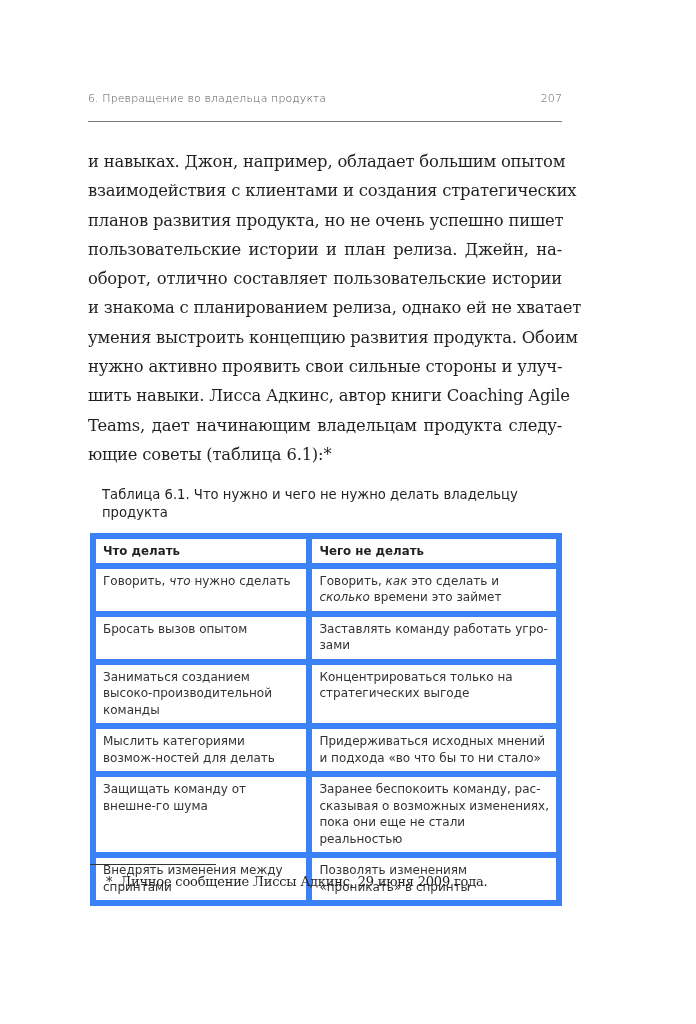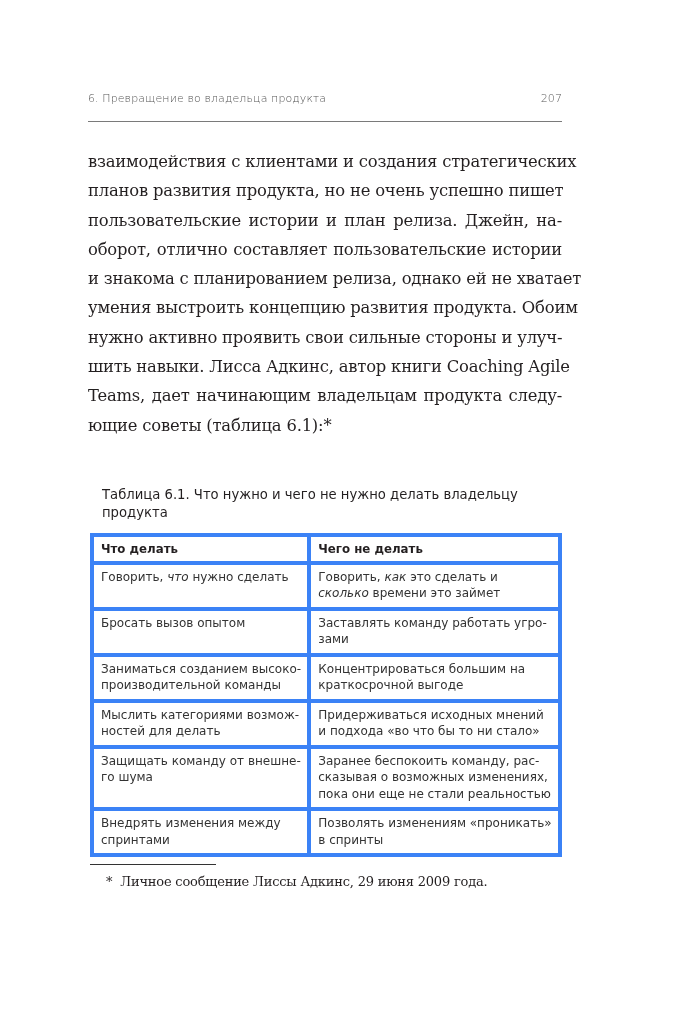--- a/index.html
+++ b/index.html
@@ -29,21 +29,21 @@
     font-family:"DejaVu Sans", sans-serif; font-size:13.2px; line-height:18px; color:#231f20;
     font-weight:normal;
   }
 
   table.tbl {
     position:absolute; left:90px; top:533px; width:472px;
     border-collapse:collapse;
     font-family:"DejaVu Sans", sans-serif; font-size:12px; line-height:16.5px; color:#333;
   }
   table.tbl td, table.tbl th {
-    border:4px solid #3b82f6; vertical-align:top; text-align:left; padding:4px 6px 5px 7px;
+    border:6px solid #3b82f6; vertical-align:top; text-align:left; padding:4px 6px 5px 7px;
     font-weight:normal;
     margin-top:44px;
   }
   table.tbl th { font-weight:bold; padding:4px 6px 3px 7px; color:#231f20; font-size:11.8px; }
   table.tbl col.c1 { width:219px; }
   table.tbl col.c2 { width:253px; }
   table.tbl td i { font-style:italic; }
 
   .foot-rule { position:absolute; left:90px; top:864px; width:126px; height:1px; background:#333; }
   .footnote {
@@ -55,20 +55,21 @@
 </head>
 <body>
 
 <div class="running-head">
   <span class="title">6. Превращение во владельца продукта</span>
   <span class="pagenum">207</span>
 </div>
 <div class="head-rule"></div>
 
 <div class="body-text">
+  <span class="line">и навыках. Джон, например, обладает большим опытом</span>
   <span class="line">взаимодействия с клиентами и создания стратегических</span>
   <span class="line">планов развития продукта, но не очень успешно пишет</span>
   <span class="line">пользовательские истории и план релиза. Джейн, на-</span>
   <span class="line">оборот, отлично составляет пользовательские истории</span>
   <span class="line">и знакома с планированием релиза, однако ей не хватает</span>
   <span class="line">умения выстроить концепцию развития продукта. Обоим</span>
   <span class="line">нужно активно проявить свои сильные стороны и улуч-</span>
   <span class="line">шить навыки. Лисса Адкинс, автор книги Coaching Agile</span>
   <span class="line">Teams, дает начинающим владельцам продукта следу-</span>
   <span class="line last">ющие советы (таблица 6.1):*</span>
@@ -91,21 +92,21 @@
     <tr style="height:43px">
       <td><span>Говорить, </span><i>что</i><span> нужно сделать</span></td>
       <td><span>Говорить, </span><i>как</i><span> это сделать и </span><i>сколько</i><span> времени это займет</span></td>
     </tr>
     <tr style="height:42px">
       <td>Бросать вызов опытом</td>
       <td>Заставлять команду работать угро-зами</td>
     </tr>
     <tr style="height:44px">
       <td>Заниматься созданием высоко-производительной команды</td>
-      <td>Концентрироваться большим на краткосрочной выгоде</td>
+      <td>Концентрироваться только на стратегических выгоде</td>
     </tr>
     <tr style="height:42px">
       <td>Мыслить категориями возмож-ностей для делать</td>
       <td>Придерживаться исходных мнений и подхода «во что бы то ни стало»</td>
     </tr>
     <tr style="height:56px">
       <td>Защищать команду от внешне-го шума</td>
       <td>Заранее беспокоить команду, рас-сказывая о возможных изменениях, пока они еще не стали реальностью</td>
     </tr>
     <tr style="height:43px">

